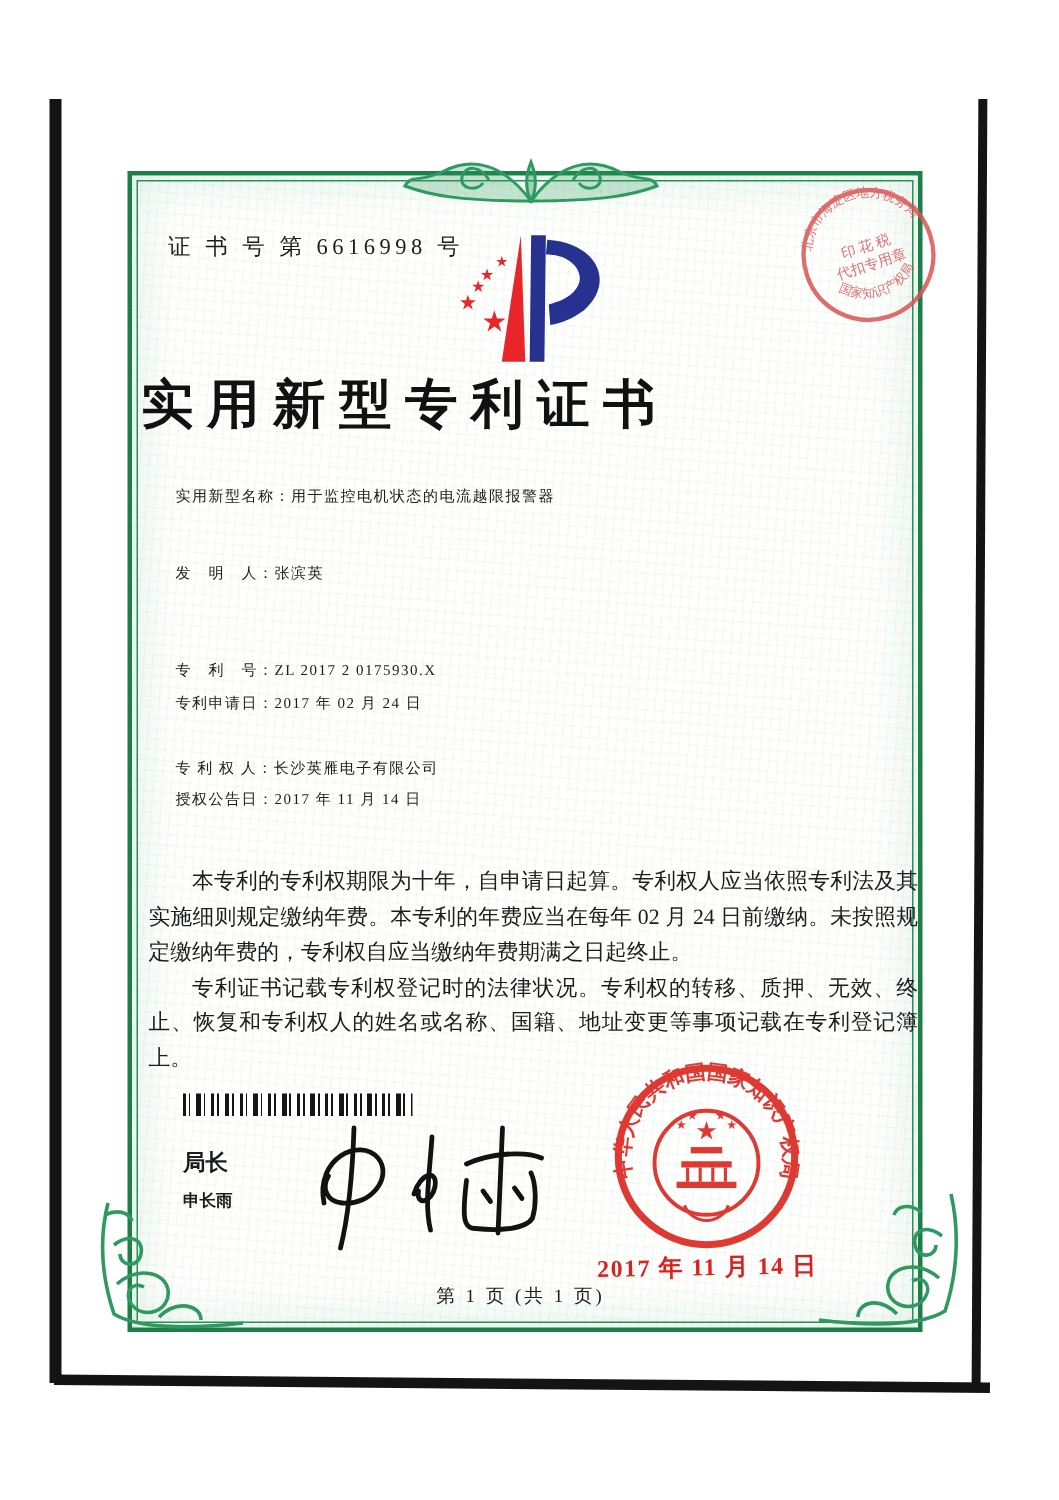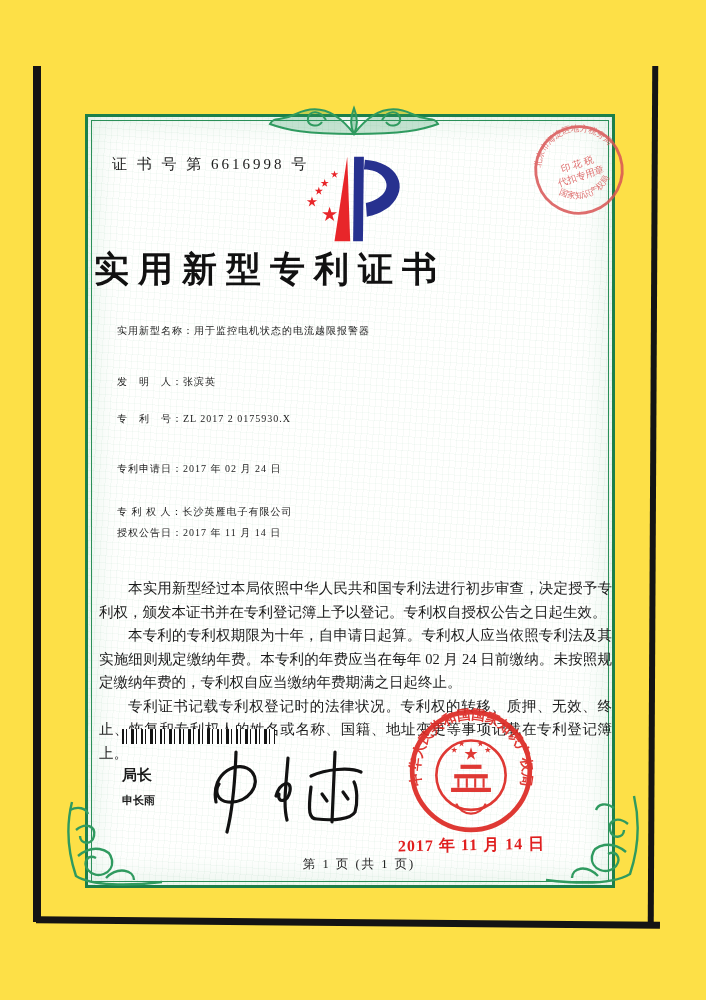--- a/index.html
+++ b/index.html
@@ -1,16 +1,16 @@
 <!DOCTYPE html>
 <html><head>
 <meta charset="utf-8">
 <style>
   html,body{margin:0;padding:0;background:#e9e9e7;}
-  .scan{position:relative;width:706px;height:1000px;background:#fde047;overflow:hidden;
+  .scan{position:relative;width:706px;height:1000px;background:#ffffff;overflow:hidden;
         font-family:"Liberation Serif","DejaVu Serif",serif;color:#1c1c1c;}
   
   .edge{position:absolute;background:#141414;}
   .edge-left{left:33px;top:66px;width:8px;height:856px;}
   .edge-right{left:650px;top:66px;width:6px;height:856px;transform:rotate(0.3deg);}
   .edge-bottom{left:36px;top:919px;width:624px;height:7px;transform:rotate(0.5deg);}
   
   .frame{position:absolute;left:85px;top:114px;width:524px;height:768px;
          border:3px solid #1c7f4a;box-shadow:inset 0 0 34px rgba(90,175,125,.22);
          background:
@@ -18,39 +18,39 @@
            repeating-linear-gradient(4deg, rgba(46,150,90,.04) 0 1px, transparent 1px 7px),
            #fffffe;}
   .frame::before{content:"";position:absolute;inset:3px;border:1px solid #2a8f58;pointer-events:none;}
   .orn{position:absolute;pointer-events:none;}
   
   .certno{position:absolute;left:112px;top:155px;font-size:15px;letter-spacing:3px;}
   .logo{position:absolute;left:294px;top:150px;width:130px;height:98px;}
   .title{position:absolute;left:85px;top:246px;width:524px;text-align:left;
          font-size:35px;font-weight:bold;letter-spacing:9px;text-indent:9px;color:#111;}
   .field{position:absolute;left:117px;font-size:10px;letter-spacing:1px;white-space:nowrap;}
-  .f0{top:324px}.f1{top:375px}.f2{top:412px}.f3{top:462px}.f4{top:505px}.f5{top:526px}
+  .f0{top:324px}.f1{top:375px}.f2{top:440px}.f3{top:462px}.f4{top:505px}.f5{top:526px}
   .body-text{position:absolute;left:99px;top:577px;width:513px;font-size:14.5px;
              line-height:23.5px;text-align:justify;}
   .body-text p{margin:0;text-indent:2em;}
   .barcode{position:absolute;left:122px;top:729px;width:153px;height:15px;
            background:repeating-linear-gradient(90deg,#151515 0 2px,#fff 2px 4px,#151515 4px 5px,
              #fff 5px 9px,#151515 9px 12px,#fff 12px 14px,#151515 14px 15px,#fff 15px 19px);}
   .issuer-title{position:absolute;left:122px;top:766px;font-size:15px;font-weight:bold;
                 font-family:"Liberation Sans","DejaVu Sans",sans-serif;}
   .issuer-name{position:absolute;left:122px;top:793px;font-size:11px;font-weight:bold;
                font-family:"Liberation Sans","DejaVu Sans",sans-serif;}
   .signature{position:absolute;left:198px;top:742px;width:175px;height:98px;}
   .seal{position:absolute;left:408px;top:708px;width:126px;height:126px;opacity:.93;}
   .seal-date{position:absolute;left:398px;top:835px;width:160px;font-size:16px;font-weight:bold;
              color:#e01f1f;letter-spacing:1px;transform:rotate(-1deg);white-space:nowrap;}
   .tax-stamp{position:absolute;left:531px;top:122px;width:96px;height:96px;
              transform:rotate(-18deg);opacity:.85;}
   .footer{position:absolute;left:85px;top:856px;width:524px;text-align:center;
-          font-size:12.5px;letter-spacing:2px;margin-left:12px;}
+          font-size:12.5px;letter-spacing:2px;}
 </style>
 </head>
 <body>
 
 <div class="scan">
 
   <div class="edge edge-left"></div>
   <div class="edge edge-right"></div>
   <div class="edge edge-bottom"></div>
 
@@ -102,21 +102,20 @@
   <div class="title">实用新型专利证书</div>
 
   <div class="field f0">实用新型名称：用于监控电机状态的电流越限报警器</div>
   <div class="field f1">发　明　人：张滨英</div>
   <div class="field f2">专　利　号：ZL 2017 2 0175930.X</div>
   <div class="field f3">专利申请日：2017 年 02 月 24 日</div>
   <div class="field f4">专 利 权 人：长沙英雁电子有限公司</div>
   <div class="field f5">授权公告日：2017 年 11 月 14 日</div>
 
   <div class="body-text">
-    <p>本实用新型经过本局依照中华人民共和国专利法进行初步审查，决定授予专利权，颁发本证书并在专利登记簿上予以登记。专利权自授权公告之日起生效。</p>
     <p>本专利的专利权期限为十年，自申请日起算。专利权人应当依照专利法及其实施细则规定缴纳年费。本专利的年费应当在每年 02 月 24 日前缴纳。未按照规定缴纳年费的，专利权自应当缴纳年费期满之日起终止。</p>
     <p>专利证书记载专利权登记时的法律状况。专利权的转移、质押、无效、终止、恢复和专利权人的姓名或名称、国籍、地址变更等事项记载在专利登记簿上。</p>
   </div>
 
   <div class="barcode"></div>
 
   <div class="issuer-title">局长</div>
   <div class="issuer-name">申长雨</div>
 
   <svg class="signature" viewBox="0 0 175 98">

